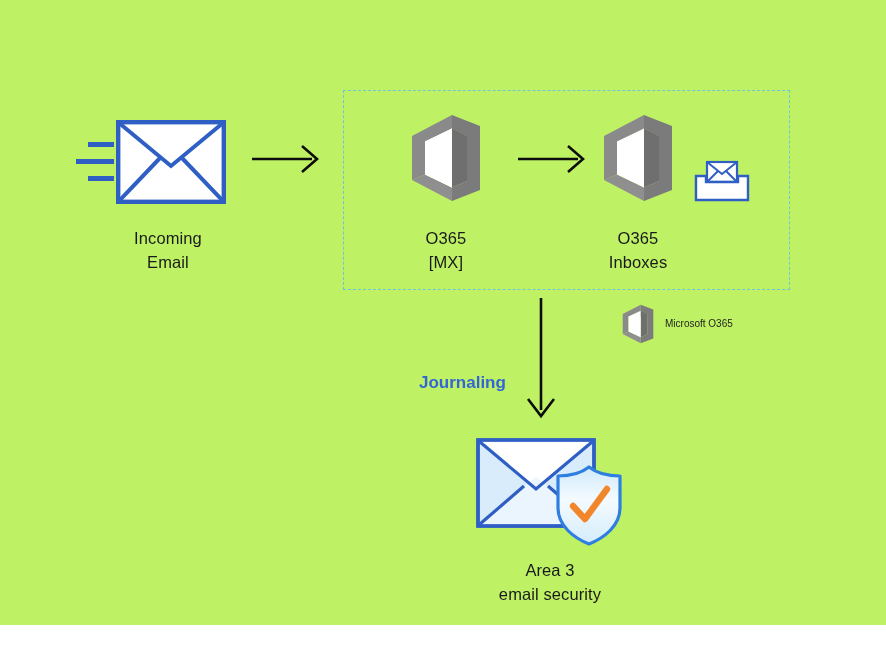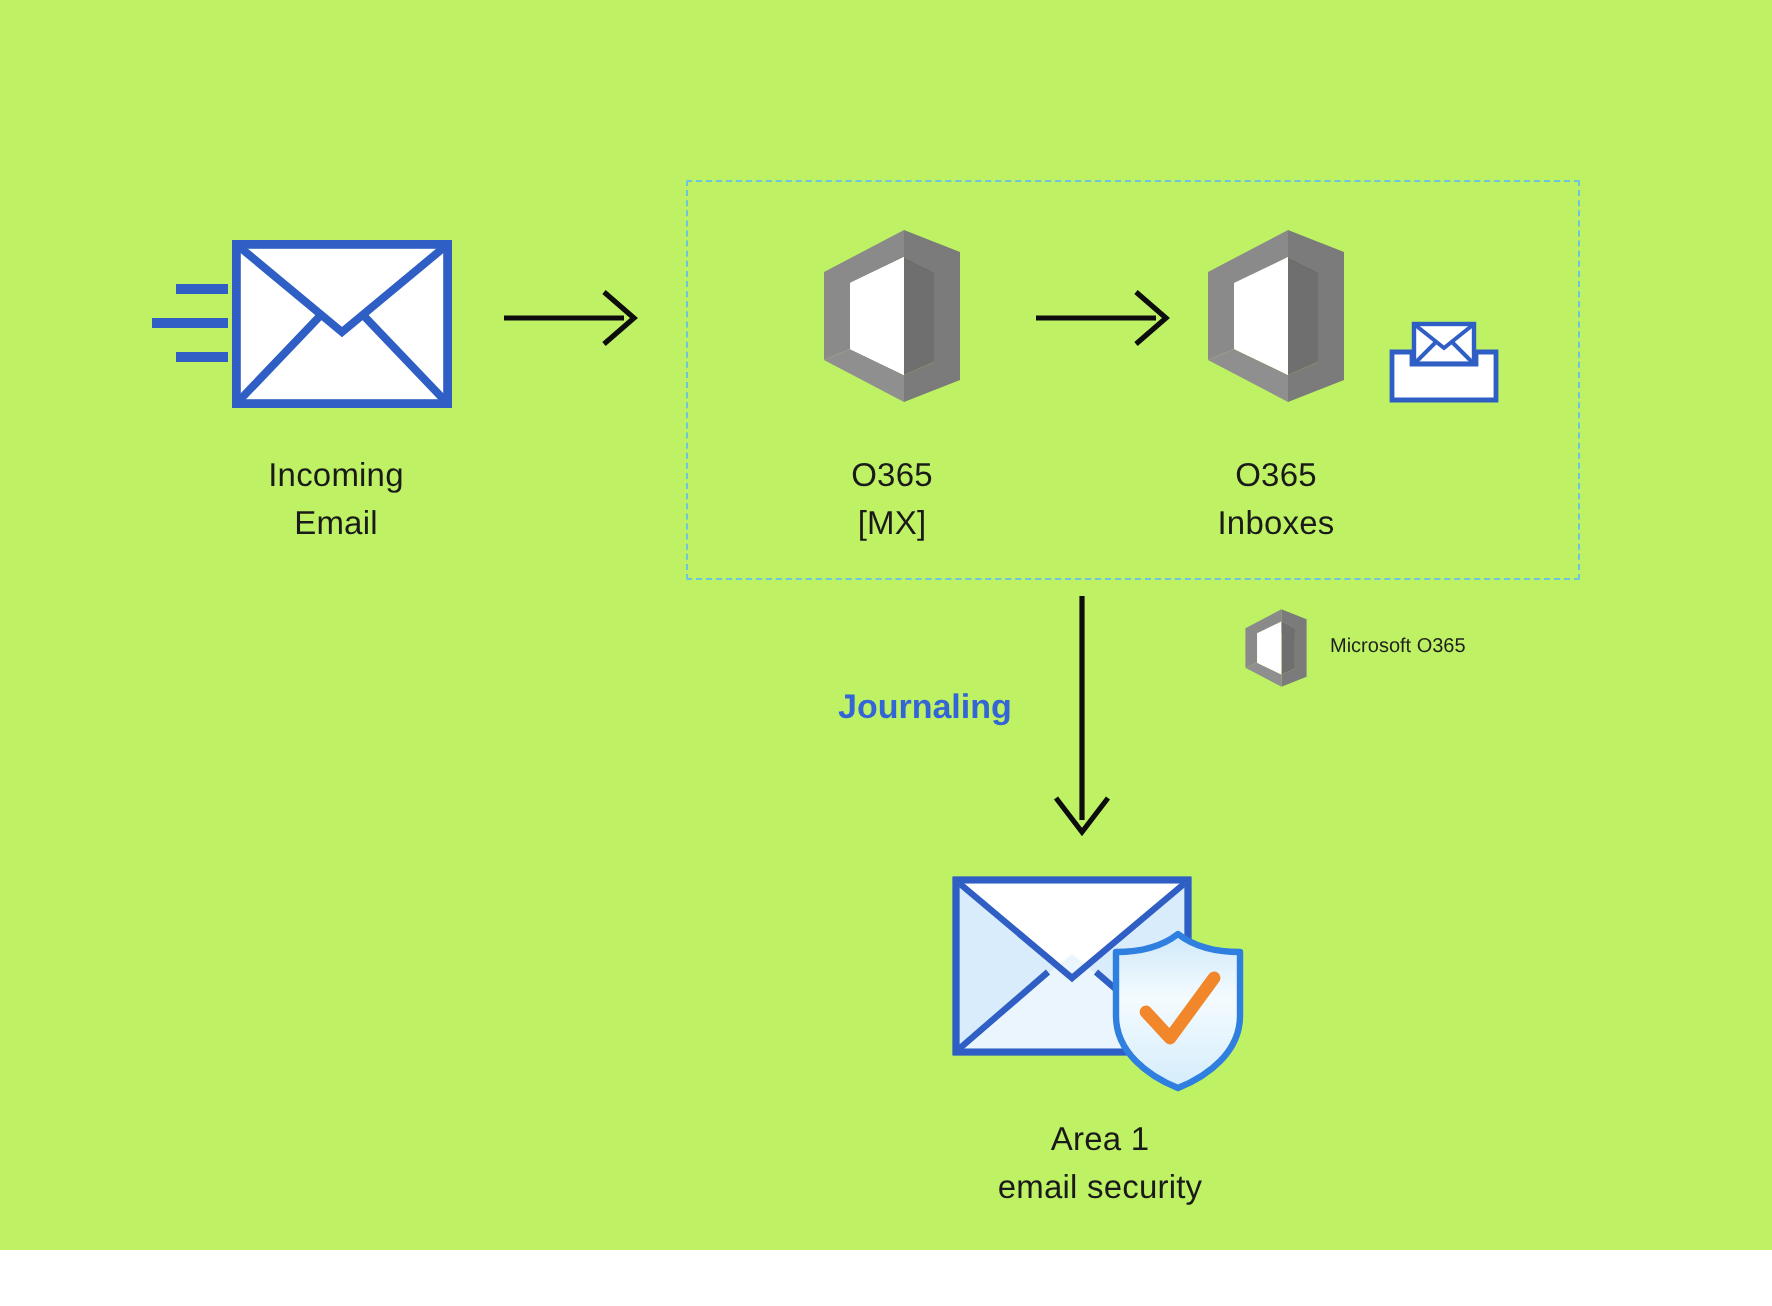--- a/index.html
+++ b/index.html
@@ -137,21 +137,21 @@
     <path d="M 6 24 L 46 3 L 46 16.5 L 19 29.5 L 19 62.5 L 6 68 Z" fill="#8a8a8a"></path>
     <path d="M 46 3 L 74 14 L 74 78 L 46 89 L 46 75.5 L 61 69 L 61 24 L 46 16.5 Z" fill="#7b7b7b"></path>
     <path d="M 6 68 L 19 62.5 L 46 75.5 L 46 89 Z" fill="#8f8f8f"></path>
     <path d="M 19 29.5 L 46 16.5 L 61 24 L 61 29.5 Z" fill="#7b7b7b"></path>
     <path d="M 46 16.5 L 61 24 L 61 69 L 46 75.5 Z" fill="#6f6f6f"></path>
     <path d="M 19 29.5 L 46 16.5 L 46 75.5 L 19 62.5 Z" fill="#ffffff"></path>
   </svg>
 
   <div class="legend-label" style="left:665px; top:314px;">Microsoft O365</div>
 
-  <div class="accent-label" style="left:419px; top:343px;">Journaling</div>
+  <div class="accent-label" style="left:419px; top:372px;">Journaling</div>
 
   <svg class="abs" style="left:524px; top:298px;" width="34" height="122" viewBox="0 0 34 122">
     <line x1="17" y1="0" x2="17" y2="112" stroke="#0d0d0d" stroke-width="2.6"></line>
     <path d="M 4 101 L 17 118 L 30 101" fill="none" stroke="#0d0d0d" stroke-width="2.6" stroke-linejoin="miter"></path>
   </svg>
 
   <svg class="abs" style="left:468px; top:432px;" width="164" height="116" viewBox="0 0 164 116">
     <defs>
       <linearGradient id="shieldGrad" x1="0" y1="0" x2="0" y2="1">
         <stop offset="0%" stop-color="#cfe9fa"></stop>
@@ -174,16 +174,16 @@
     <path d="M 90 44
              C 103 44 114 40.5 121 35
              C 128 40.5 139 44 152 44
              L 152 76
              C 152 94 136 106 121 112
              C 106 106 90 94 90 76 Z" fill="url(#shieldGrad)" stroke="#2f7fe0" stroke-width="3.2" stroke-linejoin="round"></path>
 
     <path d="M 105 74 L 117 87 L 139 57" fill="none" stroke="#f1872a" stroke-width="6.4" stroke-linecap="round" stroke-linejoin="round"></path>
   </svg>
 
-  <div class="node-label" style="left:465px; top:558px; width:170px;">Area 1
+  <div class="node-label" style="left:465px; top:558px; width:170px;">Area 3
 email security</div>
 
 </div>
 
 </body></html>

